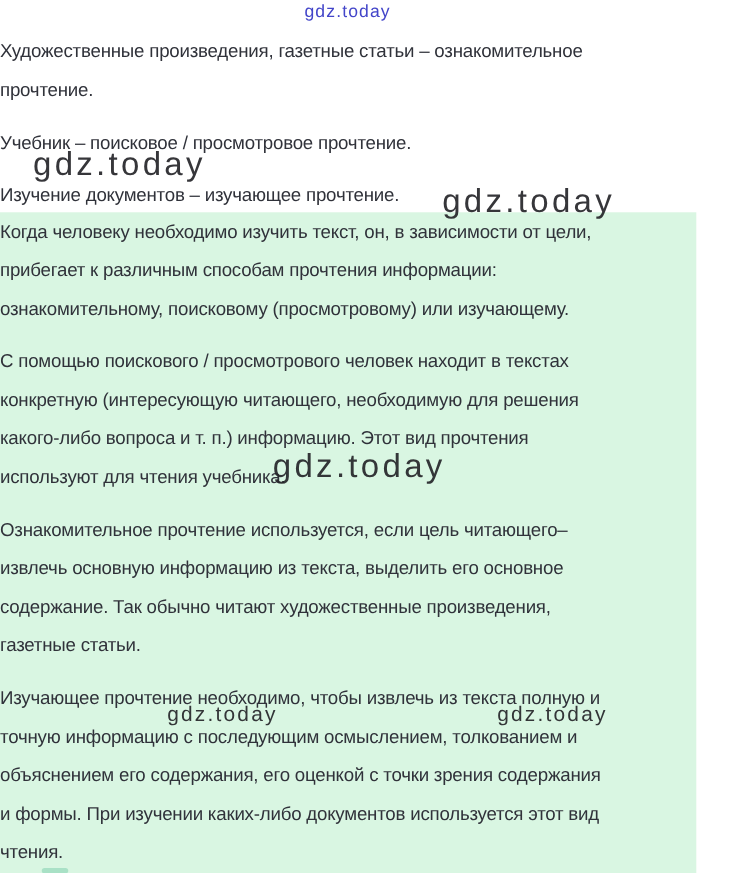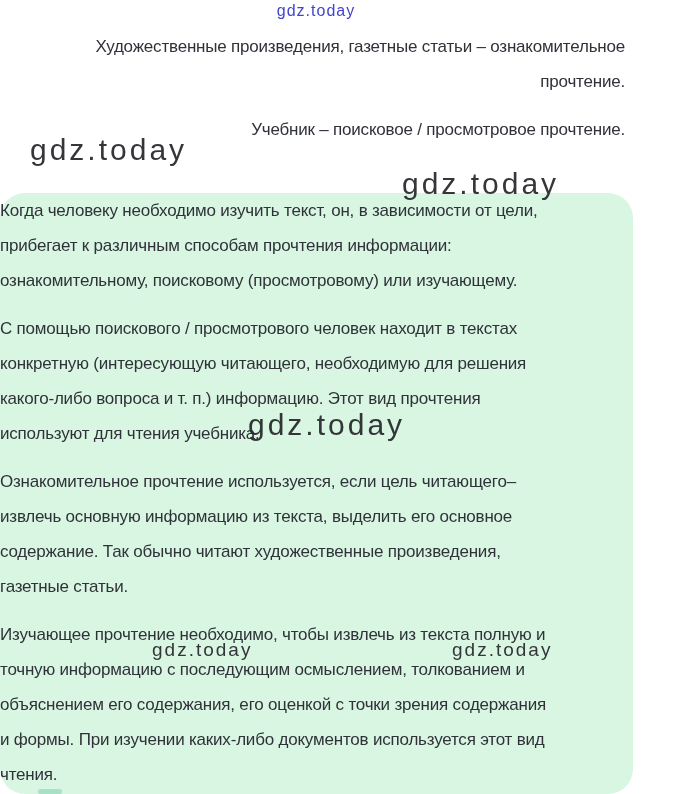--- a/index.html
+++ b/index.html
@@ -31,31 +31,29 @@
     font-size: 17px;
     line-height: 35px;
     letter-spacing: -0.2px;
     color: #30323a;
     white-space: pre-line;
   }
   .intro {
     position: absolute;
     top: 29px; left: 0;
     width: 625px;
-    text-align: right;
   }
   .panel {
     position: absolute;
     top: 193px; left: 0;
     width: 633px;
     height: 601px;
     background: #d9f6e2;
     box-sizing: border-box;
     padding: 0;
-    border-radius: 25px;
   }
 
   
   .wm {
     position: absolute;
     color: #26262a;
     font-weight: 200;
     line-height: 1;
     opacity: 0.92;
     pointer-events: none;
@@ -81,20 +79,21 @@
 <body>
 
 <div class="page">
 
   <div class="logo">gdz.today</div>
 
   <div class="intro">
     <p class="para">Художественные произведения, газетные статьи – ознакомительное
 прочтение.</p>
     <p class="para">Учебник – поисковое / просмотровое прочтение.</p>
+    <p class="para">Изучение документов – изучающее прочтение.</p>
   </div>
 
   <div class="panel">
     <p class="para">Когда человеку необходимо изучить текст, он, в зависимости от цели,
 прибегает к различным способам прочтения информации:
 ознакомительному, поисковому (просмотровому) или изучающему.</p>
     <p class="para">С помощью поискового / просмотрового человек находит в текстах
 конкретную (интересующую читающего, необходимую для решения
 какого-либо вопроса и т. п.) информацию. Этот вид прочтения
 используют для чтения учебника.</p>

